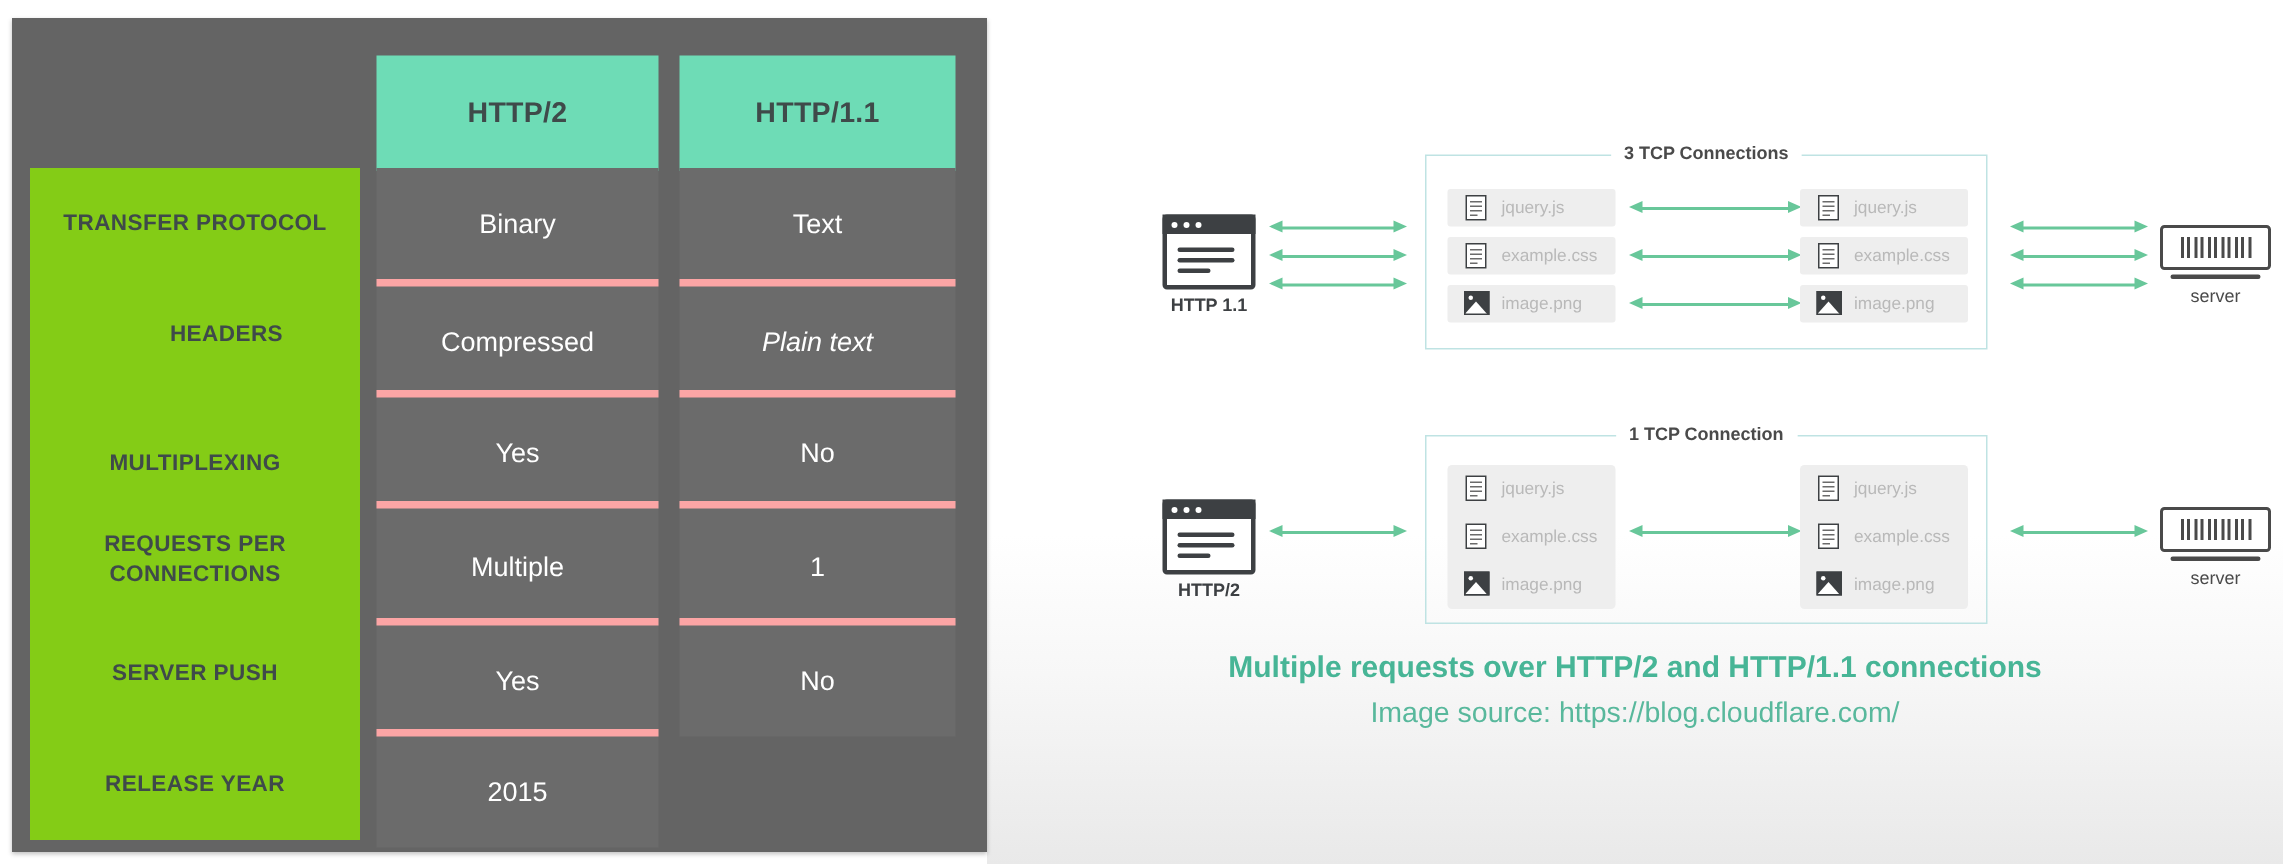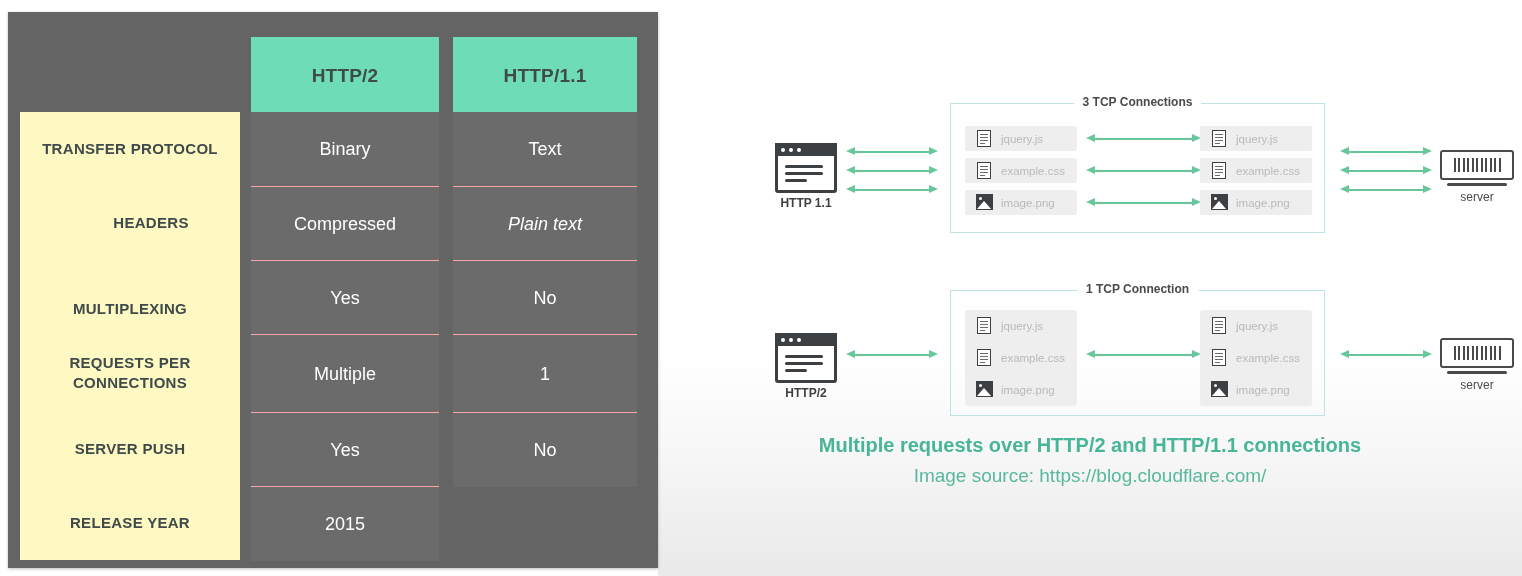--- a/index.html
+++ b/index.html
@@ -29,40 +29,40 @@
     position:absolute;top:25px;height:77px;
     background:#6edcb6;
     display:flex;align-items:center;justify-content:center;
     color:#3f4a4a;font-weight:bold;font-size:19px;letter-spacing:.2px;
   }
   #head-h2{left:243px;width:188px;}
   #head-h11{left:445px;width:184px;}
 
   .label-col{
     position:absolute;left:12px;top:100px;width:220px;height:448px;
-    background:#fef9c3;
+    background:#84cc16;
   }
   .label-cell{
     position:absolute;left:0;width:220px;
     display:flex;align-items:center;justify-content:center;
     text-align:center;
     color:#3f4a4a;font-weight:bold;font-size:15px;line-height:1.35;
     letter-spacing:.3px;
   }
 
   .data-col{position:absolute;top:100px;height:448px;}
   #col-h2{left:243px;width:188px;}
   #col-h11{left:445px;width:184px;}
 
   .data-cell{
     position:absolute;left:0;right:0;
     display:flex;align-items:center;justify-content:center;
     color:#ffffff;font-size:18px;
     background:#6b6b6b;
-    border-top:1px solid #fca5a5;
+    border-top:5px solid #fca5a5;
   }
   .data-cell.first{border-top:none;}
 
   
   .browser-icon{position:absolute;width:62px;height:50px;}
   .browser-frame{
     position:absolute;inset:0;
     border:3px solid #3d4043;border-radius:3px;background:#ffffff;
     box-sizing:border-box;
   }

